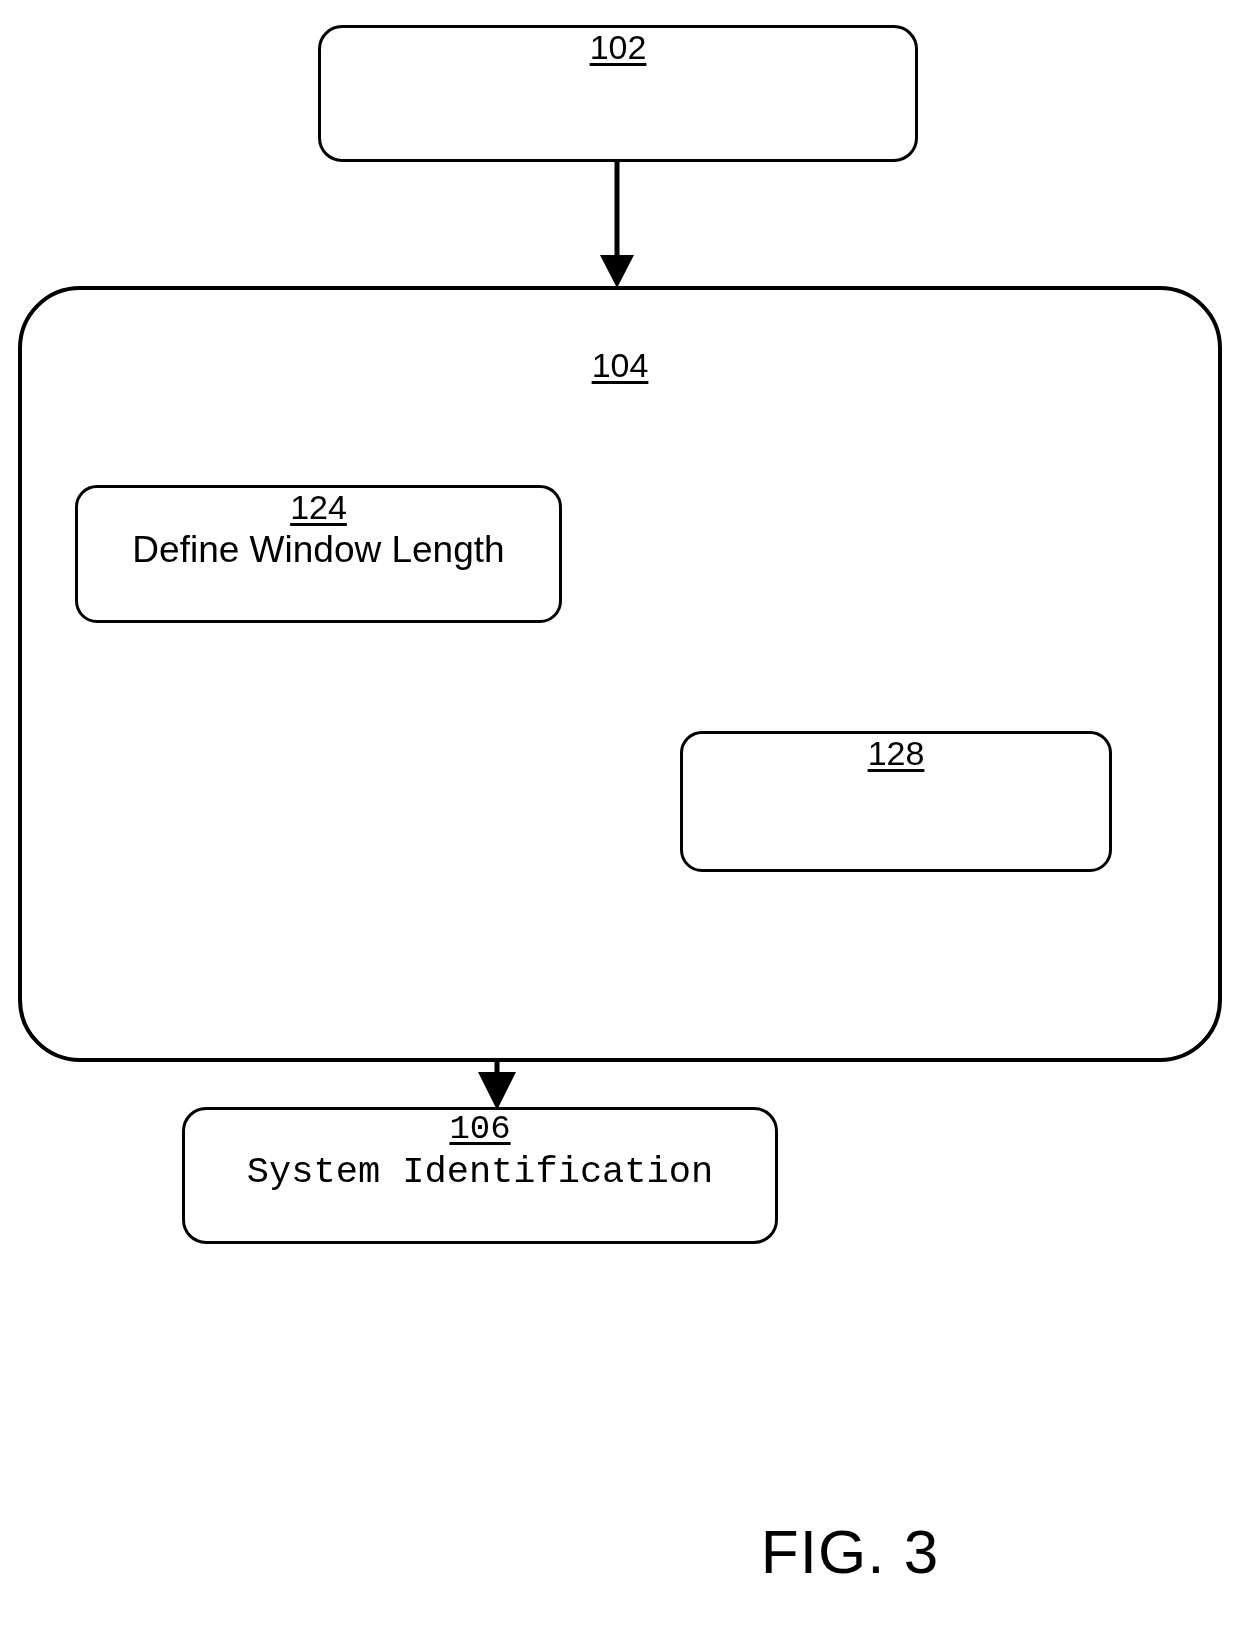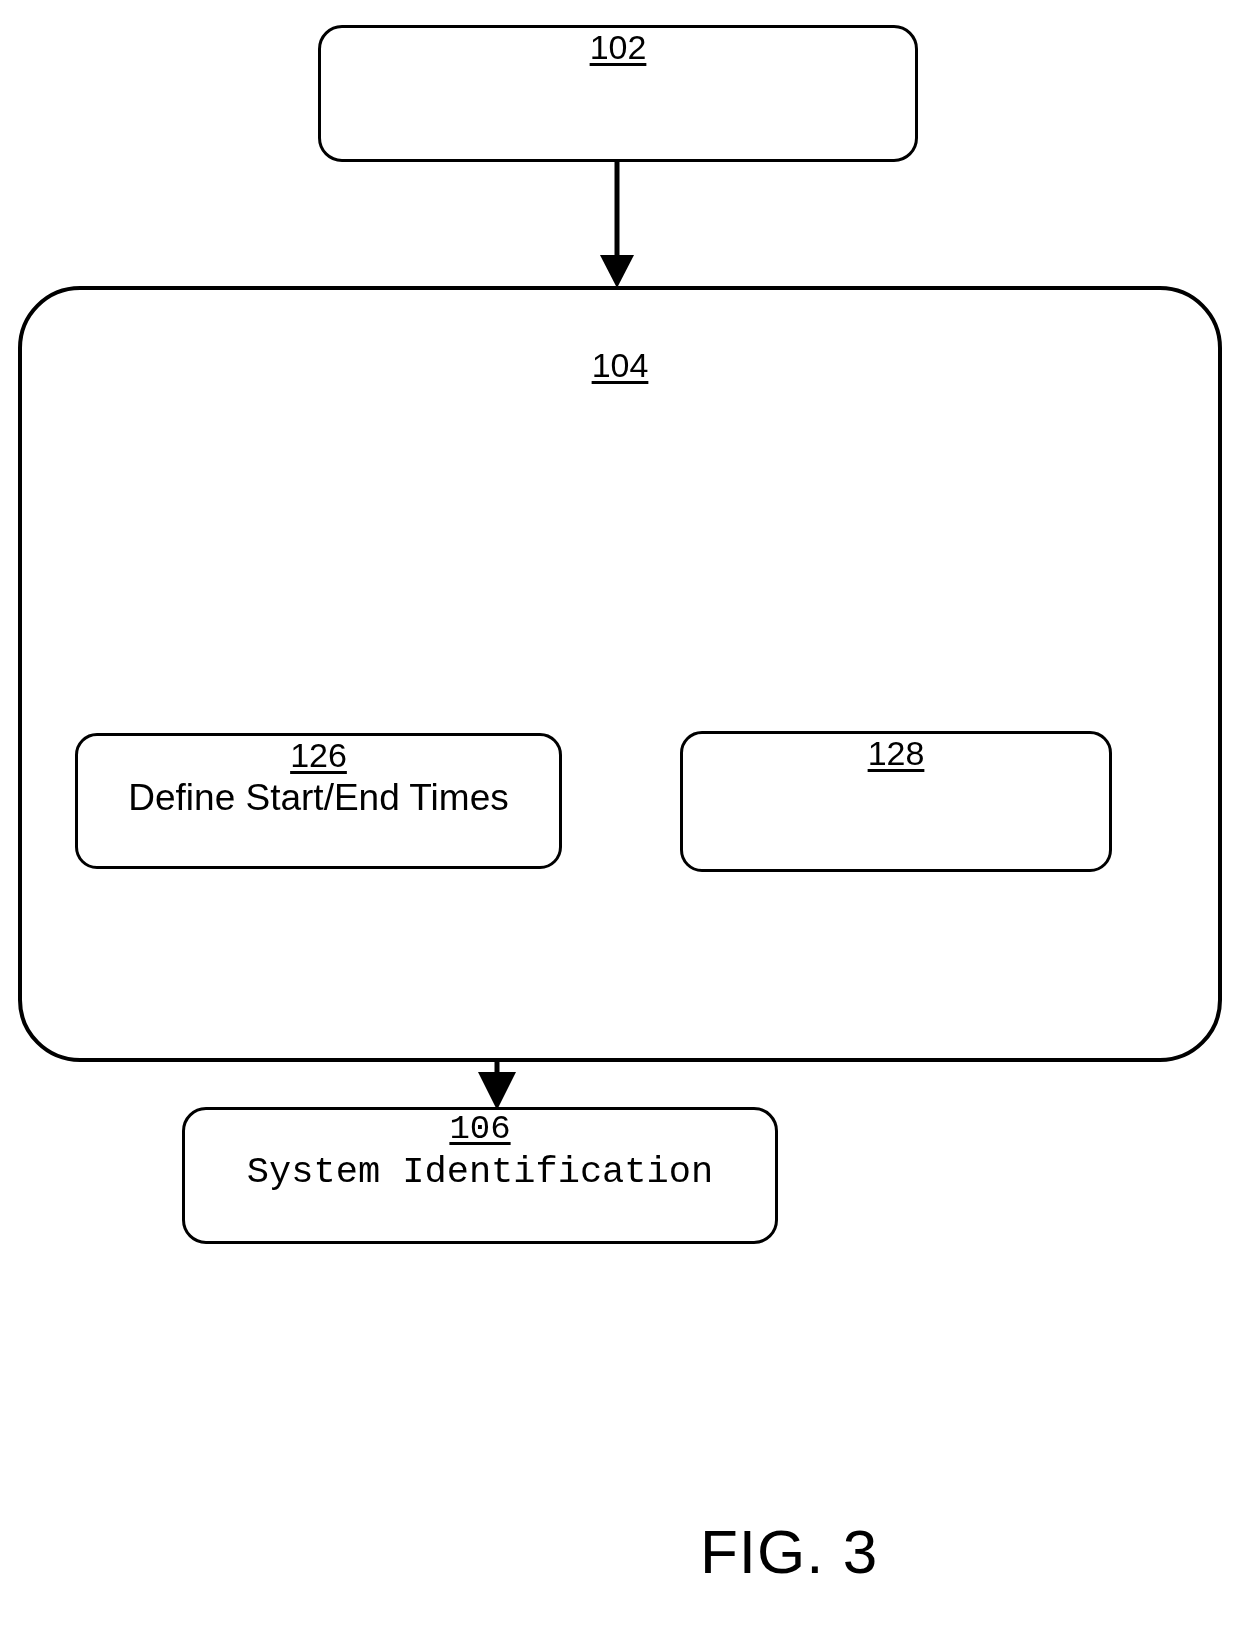--- a/index.html
+++ b/index.html
@@ -114,20 +114,21 @@
   }
   #node-106 .ref     { font-size: 34px; margin-bottom: 4px; }
   #node-106 .caption { font-size: 37px; }
 
   
   #figure-caption {
     position: absolute;
     left: 700px;
     top: 1516px;
     width: 300px;
+    text-align: center;
     font-size: 62px;
     letter-spacing: 1px;
     font-family: "Liberation Sans", sans-serif;
     white-space: nowrap;
   }
 </style>
 </head>
 <body>
 
 <div id="figure-root">
@@ -162,25 +163,25 @@
   <div class="node" id="node-104">
     <div id="node-104-header">
       <span class="ref">104</span>
     </div>
   </div>
 
   <div class="node" id="node-102">
     <span class="ref">102</span>
   </div>
 
+  <div class="node" id="node-124">
+    <span class="ref">124</span>
+    <span class="caption">Define Window Length</span>
+  </div>
 
-  <div class="node" id="node-126">
-    <span class="ref">126</span>
-    <span class="caption">Define Start/End Times</span>
-  </div>
 
   <div class="node" id="node-128">
     <span class="ref">128</span>
   </div>
 
   <div class="node" id="node-106">
     <span class="ref">106</span>
     <span class="caption">System Identification</span>
   </div>
 

